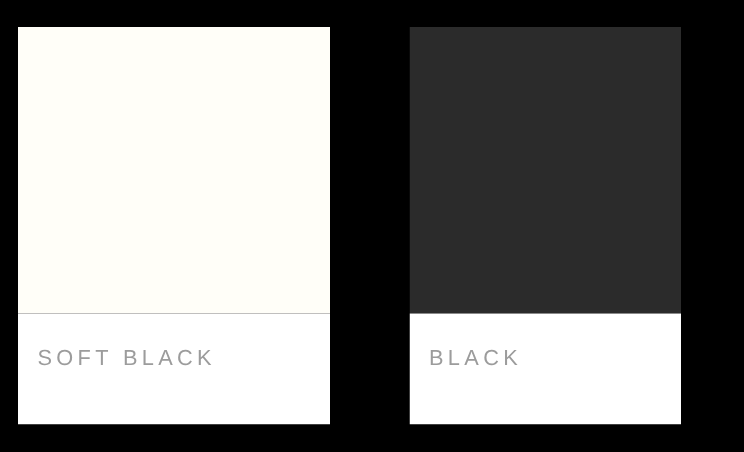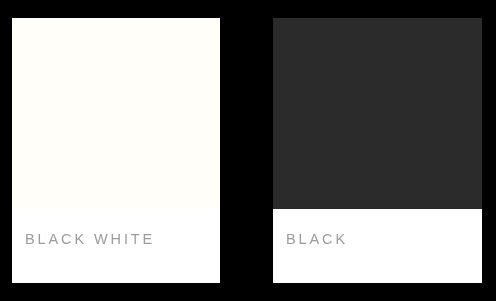--- a/index.html
+++ b/index.html
@@ -33,21 +33,21 @@
     flex-direction: column;
   }
 
   .swatch-card--soft-white {
     left: 12px;
     width: 208px;
   }
 
   .swatch-card--black {
     left: 273px;
-    width: 209px;
+    width: 181px;
   }
 
   
   .swatch-color {
     flex: 0 0 191px;
     width: 100%;
   }
 
   .swatch-card--soft-white .swatch-color {
     background: #fffef8;
@@ -81,21 +81,21 @@
   }
 </style>
 </head>
 <body>
 
 <div class="stage">
 
   <div class="swatch-card swatch-card--soft-white">
     <div class="swatch-color"></div>
     <div class="swatch-label-plate">
-      <span class="swatch-label">BLACK WHITE</span>
+      <span class="swatch-label">SOFT BLACK</span>
     </div>
   </div>
 
   <div class="swatch-card swatch-card--black">
     <div class="swatch-color"></div>
     <div class="swatch-label-plate">
       <span class="swatch-label">BLACK</span>
     </div>
   </div>
 

